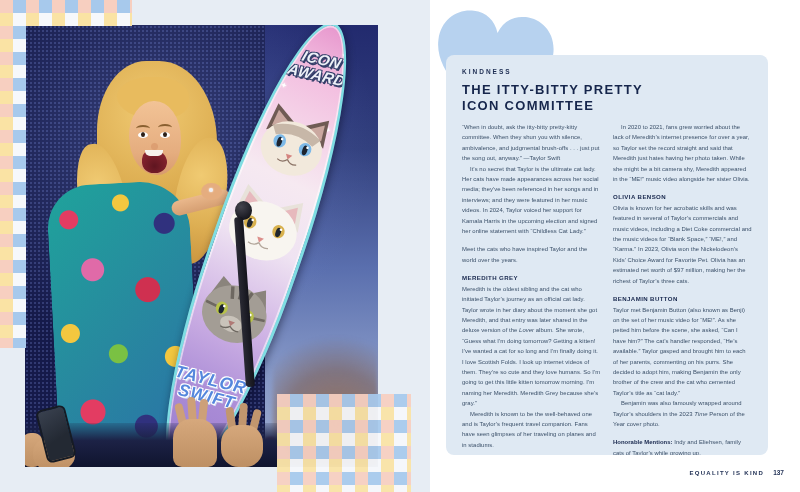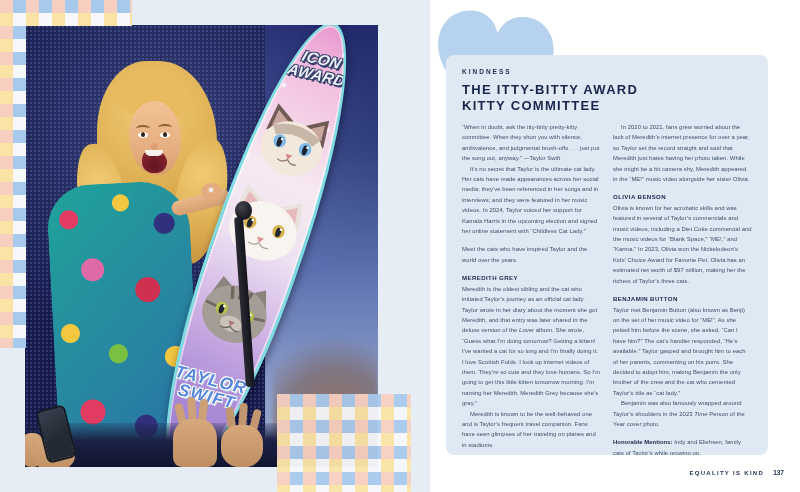--- a/index.html
+++ b/index.html
@@ -248,22 +248,22 @@
   </div>
 
   <div class="page-right">
     <svg class="heart" viewBox="0 0 100 90">
       <path d="M50 84 C36 66 8 52 8 28 C8 13 19 4 31 4 C40 4 47 9 50 18 C53 9 60 4 69 4 C81 4 92 13 92 28 C92 52 64 66 50 84 Z" fill="#b7d2ef"></path>
     </svg>
 
     <div class="panel">
       <div class="kicker">KINDNESS</div>
       <div class="title">
-        <span>THE ITTY-BITTY AWARD</span><br>
-        <span>KITTY COMMITTEE</span>
+        <span>THE ITTY-BITTY PRETTY</span><br>
+        <span>ICON COMMITTEE</span>
       </div>
       <div class="cols">
         <div class="col">
           <p class="quote">“When in doubt, ask the itty-bitty pretty-kitty committee. When they shun you with silence, ambivalence, and judgmental brush-offs . . . just put the song out, anyway.” —Taylor Swift</p>
           <p class="indent">It’s no secret that Taylor is the ultimate cat lady. Her cats have made appearances across her social media; they’ve been referenced in her songs and in interviews; and they were featured in her music videos. In 2024, Taylor voiced her support for Kamala Harris in the upcoming election and signed her online statement with “Childless Cat Lady.”</p>
           <p class="gap">Meet the cats who have inspired Taylor and the world over the years.</p>
           <h3 class="subhead">MEREDITH GREY</h3>
           <p><span>Meredith is the oldest sibling and the cat who initiated Taylor’s journey as an official cat lady. Taylor wrote in her diary about the moment she got Meredith, and that entry was later shared in the deluxe version of the </span><span class="em">Lover</span><span> album. She wrote, “Guess what I’m doing tomorrow? Getting a kitten! I’ve wanted a cat for so long and I’m finally doing it. I love Scottish Folds. I look up internet videos of them. They’re so cute and they love humans. So I’m going to get this little kitten tomorrow morning. I’m naming her Meredith. Meredith Grey because she’s gray.”</span></p>
           <p class="indent">Meredith is known to be the well-behaved one and is Taylor’s frequent travel companion. Fans have seen glimpses of her traveling on planes and in stadiums.</p>
         </div>

